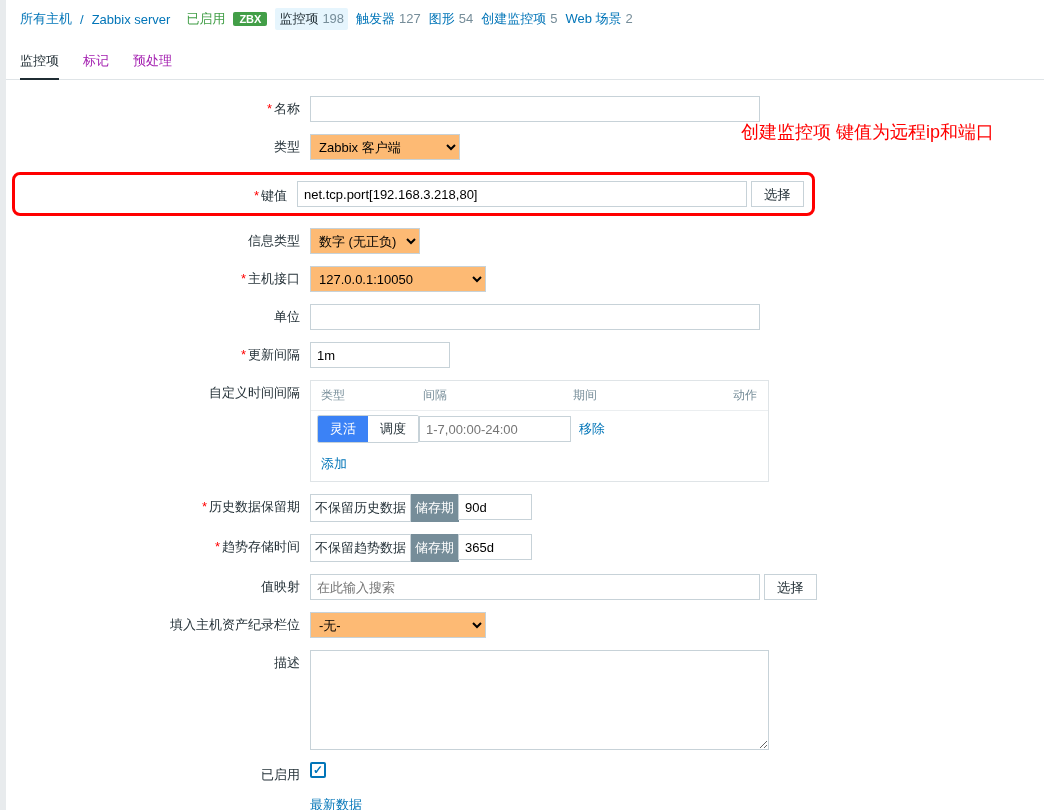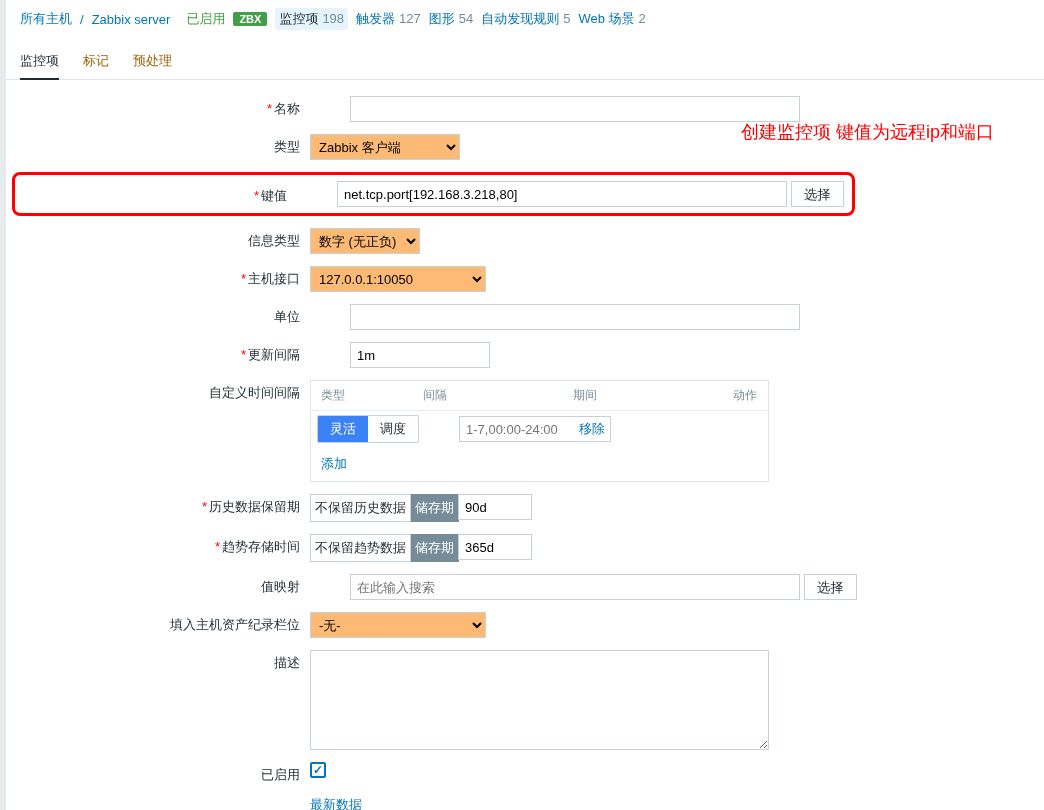--- a/index.html
+++ b/index.html
@@ -8,32 +8,32 @@
 .top-bar { padding: 8px 14px; display: flex; align-items: center; gap: 8px; font-size: 13px; }
 .top-bar a { color: #0275b8; text-decoration: none; }
 .top-bar .sep { color: #0275b8; }
 .top-bar .enabled { color: #429e47; margin-left: 8px; }
 .zbx-badge { background: #429e47; color: #fff; padding: 1px 6px; font-size: 11px; font-weight: bold; border-radius: 2px; }
 .top-bar .count { color: #768d99; }
 .top-bar .link-group { display: inline-flex; gap: 4px; align-items: baseline; }
 .top-bar .active-link { background: #e6f5fd; padding: 2px 4px; border-radius: 2px; }
 
 .tabs { display: flex; padding: 0 14px; border-bottom: 1px solid #dfe4e7; gap: 24px; margin-top: 6px; }
-.tab { padding: 8px 0; font-size: 13px; color: #a16207; cursor: pointer; }
+.tab { padding: 8px 0; font-size: 13px; color: #a21caf; cursor: pointer; }
 .tab.active { color: #1f2c33; border-bottom: 2px solid #1f2c33; margin-bottom: -1px; }
 
 .form-area { padding: 16px 14px; position: relative; }
 .annotation { position: absolute; top: 40px; right: 50px; color: #ff0000; font-size: 18px; font-weight: normal; }
 
 .row { display: flex; align-items: flex-start; margin-bottom: 12px; }
 .label { width: 290px; text-align: right; padding-right: 10px; padding-top: 4px; font-size: 13px; color: #1f2c33; }
 .label .req { color: #ff0000; margin-right: 2px; }
 .field { display: flex; align-items: center; gap: 4px; }
 
-input[type="text"] { border: 1px solid #c7d2d8; padding: 4px 6px; font-size: 13px; height: 26px; background: #fff; margin-left: 40px; }
+input[type="text"] { border: 1px solid #c7d2d8; padding: 4px 6px; font-size: 13px; height: 26px; background: #fff; }
 input[type="text"].w450 { width: 450px; }
 input[type="text"].w140 { width: 140px; }
 select { border: 1px solid #c7d2d8; padding: 3px 4px; font-size: 13px; height: 26px; background: #fdba74; }
 select.w150 { width: 150px; }
 select.w110 { width: 110px; }
 select.w160 { width: 176px; }
 textarea { border: 1px solid #c7d2d8; width: 459px; height: 100px; padding: 4px; font-size: 13px; resize: both; }
 .btn-side { border: 1px solid #c7d2d8; background: #fff; color: #1f2c33; padding: 4px 12px; height: 26px; }
 
 .highlight-box { border: 3px solid #ff0000; border-radius: 8px; padding: 6px 8px 6px 0; margin-left: -8px; display:inline-flex; align-items:center; }
@@ -76,21 +76,21 @@
     </span>
     <span class="link-group">
       <a>触发器</a> 
         <span class="count">127</span>
     </span>
     <span class="link-group">
       <a>图形</a> 
         <span class="count">54</span>
     </span>
     <span class="link-group">
-      <a>自动发现规则</a> 
+      <a>创建监控项</a> 
         <span class="count">5</span>
     </span>
     <span class="link-group">
       <a>Web 场景</a> 
         <span class="count">2</span>
     </span>
   </div>
 
   <div class="tabs">
     <div class="tab active">监控项</div>

